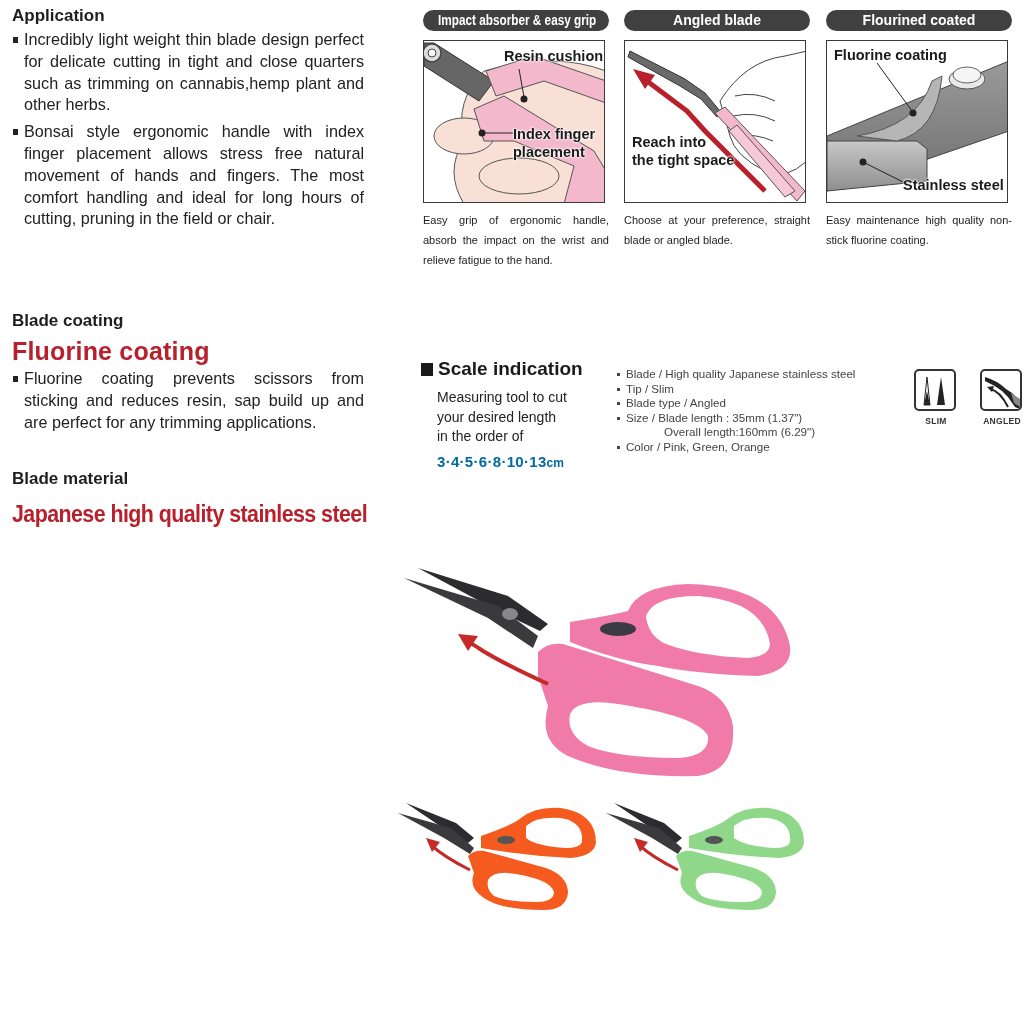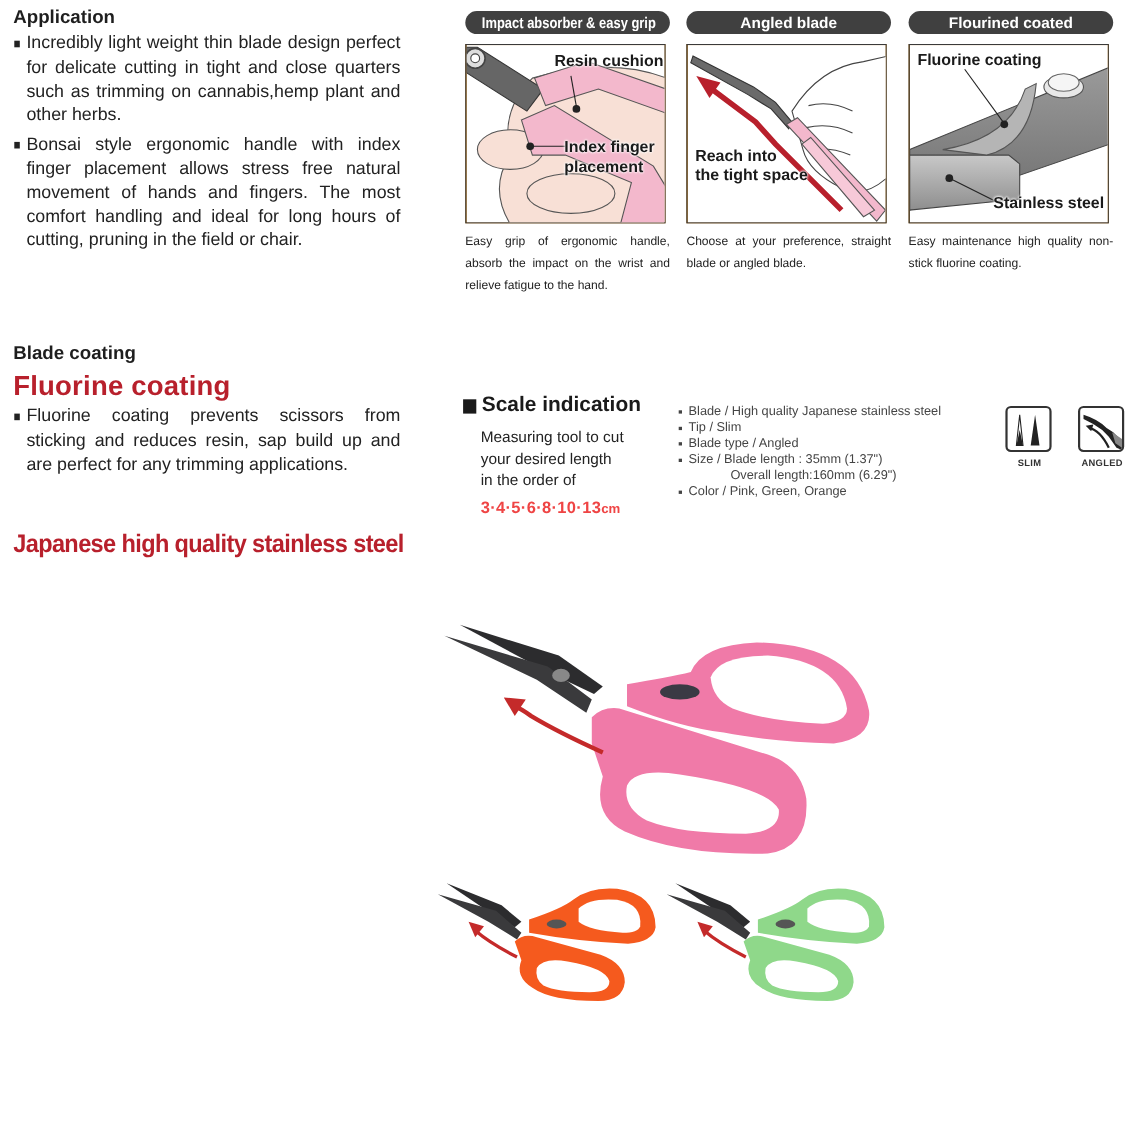--- a/index.html
+++ b/index.html
@@ -21,21 +21,21 @@
   .illus { position: relative; margin-top: 9px; width: 182px; height: 163px; border: 1.5px solid #3a3a3a; background: #a16207; overflow: hidden; }
   .illus svg { position: absolute; left: 0; top: 0; }
   .callout { position: absolute; font-weight: bold; font-size: 14.5px; color: #1a1a1a; line-height: 18px; text-shadow: 0 0 2px #fff, 0 0 2px #fff, 0 0 3px #fff; }
   .caption { margin-top: 7px; font-size: 11px; line-height: 20px; color: #222; text-align: justify; }
 
   
   .scale { position: absolute; left: 421px; top: 358px; width: 190px; }
   .scale-title { font-weight: bold; font-size: 19px; color: #1a1a1a; display: flex; align-items: center; }
   .scale-title .box { width: 12px; height: 13px; background: #1a1a1a; margin-right: 5px; }
   .scale-desc { margin-left: 16px; margin-top: 8px; font-size: 14px; line-height: 19.5px; color: #222; }
-  .scale-nums { margin-left: 16px; margin-top: 6px; font-weight: bold; font-size: 15px; color: #ef4444; letter-spacing: 0.3px; }
+  .scale-nums { margin-left: 16px; margin-top: 6px; font-weight: bold; font-size: 15px; color: #0369a1; letter-spacing: 0.3px; }
   .scale-nums .unit { font-size: 12px; letter-spacing: 0; }
 
   .specs { position: absolute; left: 616px; top: 367px; width: 270px; list-style: none; }
   .specs li { position: relative; padding-left: 10px; font-size: 11.6px; line-height: 14.6px; color: #444; white-space: nowrap; }
   .specs li .dot { position: absolute; left: 1px; top: 6px; width: 3px; height: 3px; background: #444; }
   .specs .indent { padding-left: 48px; }
 
   .icon-badge { position: absolute; top: 369px; width: 44px; text-align: center; }
   .icon-badge .frame { width: 42px; height: 42px; border: 2px solid #333; border-radius: 5px; background: #fff; position: relative; overflow: hidden; }
   .icon-badge .lbl { margin-top: 5px; font-weight: bold; font-size: 8.5px; color: #333; letter-spacing: 0.3px; }
@@ -60,20 +60,21 @@
 <div class="section" style="top:311px;">
   <div class="sec-label">Blade coating</div>
   <div class="sec-title" style="margin-top:5px;">Fluorine coating</div>
   <div class="bullet" style="margin-top:2px;">
     <span class="sq"></span>
     <span>Fluorine coating prevents scissors from sticking and reduces resin, sap build up and are perfect for any trimming applications.</span>
   </div>
 </div>
 
 <div class="section" style="top:469px;">
+  <div class="sec-label">Blade material</div>
   <div class="sec-title condensed" style="margin-top:10px;">Japanese high quality stainless steel</div>
 </div>
 
 <div class="feature" style="left:423px;">
   <div class="pill narrow"><span>Impact absorber &amp; easy grip</span></div>
   <div class="illus">
     <svg width="182" height="163" viewBox="0 0 182 163">
       <rect width="182" height="163" fill="#fff"></rect>
 
       <path d="M60 30 Q130 10 182 30 L182 163 L40 163 Q20 130 40 100 Q30 60 60 30Z" fill="#f8e0d6" stroke="#555" stroke-width="1"></path>

